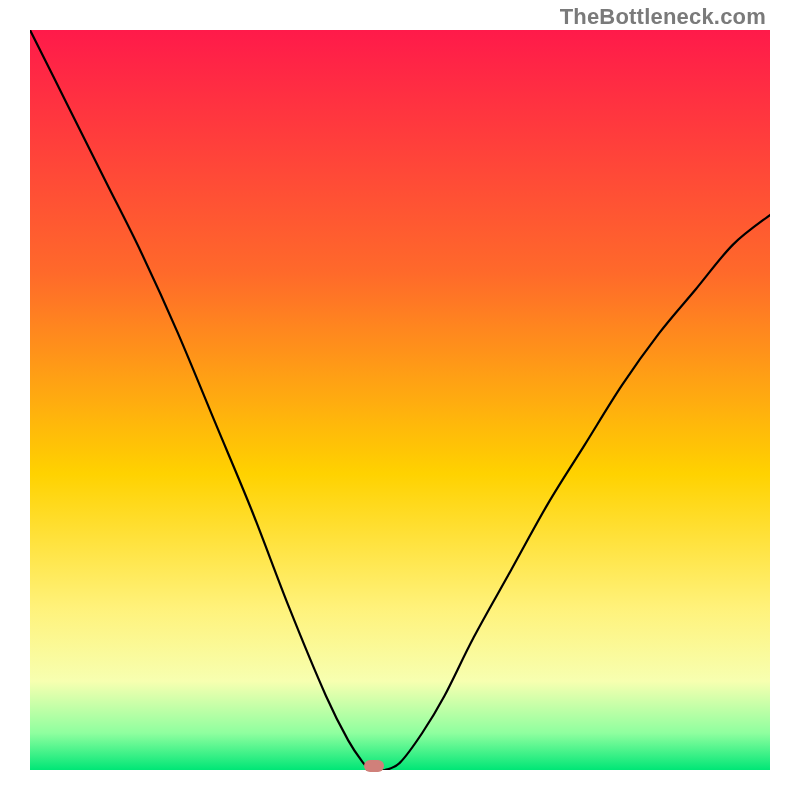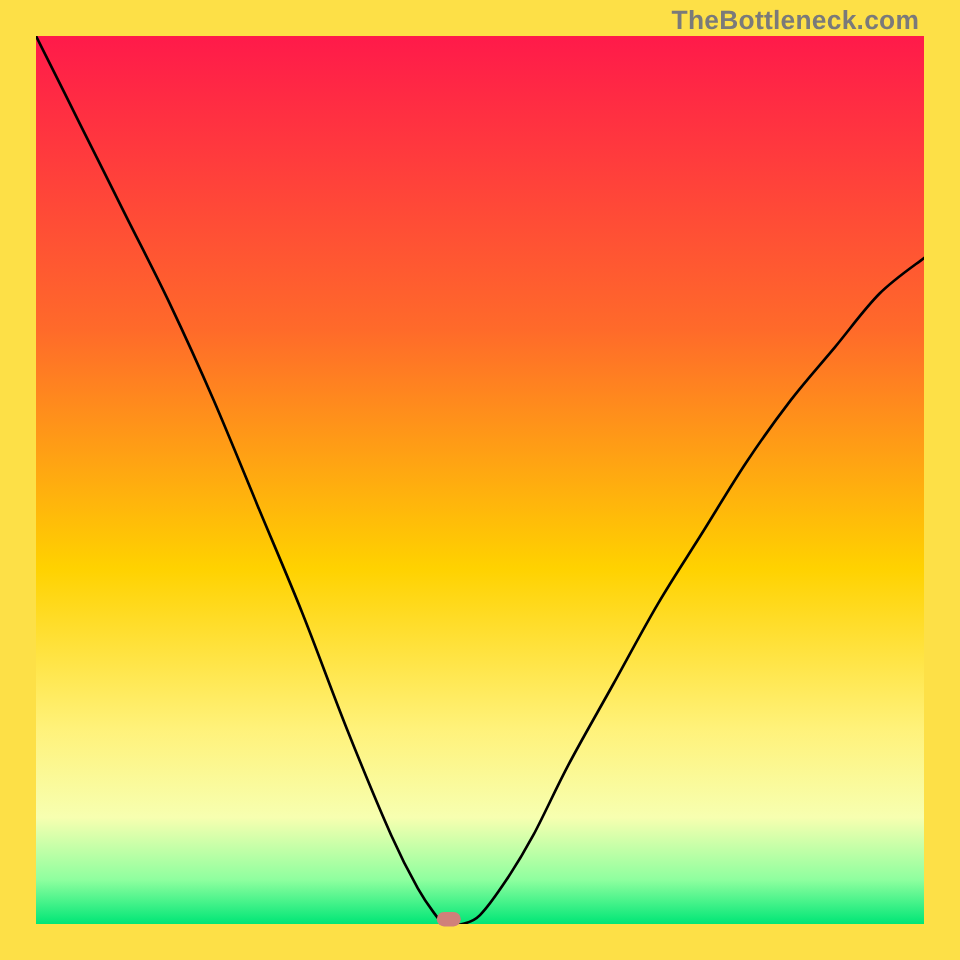--- a/index.html
+++ b/index.html
@@ -7,21 +7,21 @@
     padding: 0;
     width: 800px;
     height: 800px;
     background: #000;
     overflow: hidden;
     font-family: Arial, Helvetica, sans-serif;
   }
   .frame {
     position: absolute;
     inset: 0;
-    background: #fde047;
+    background: #ffffff;
   }
   .plot {
     position: absolute;
     left: 30px;
     top: 30px;
     width: 740px;
     height: 740px;
     background: linear-gradient(to bottom,
       #ff1a4a 0%,
       #ff6a2a 33%,

